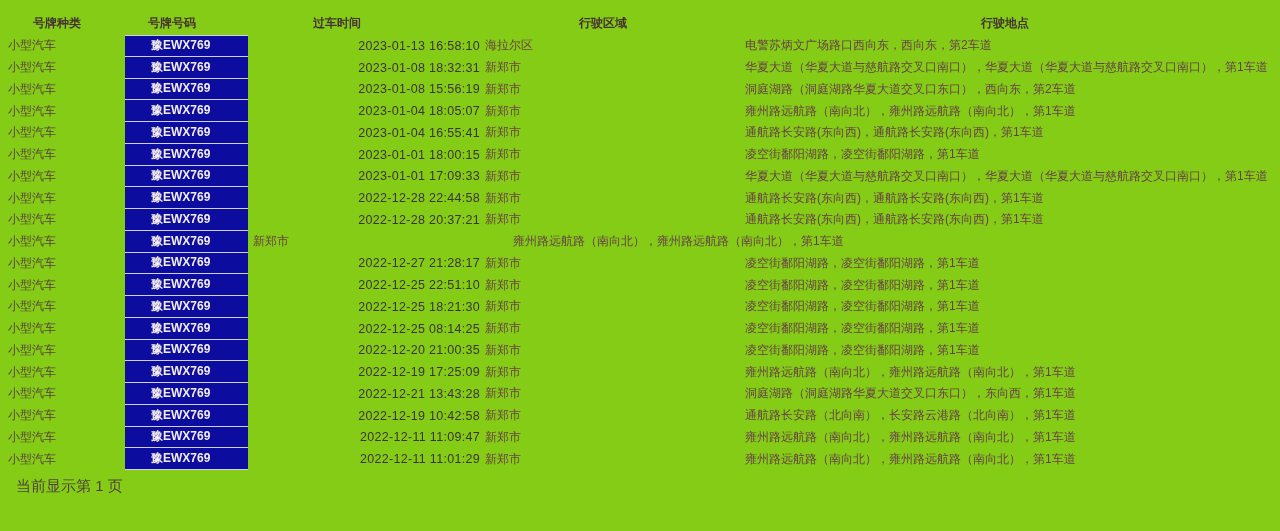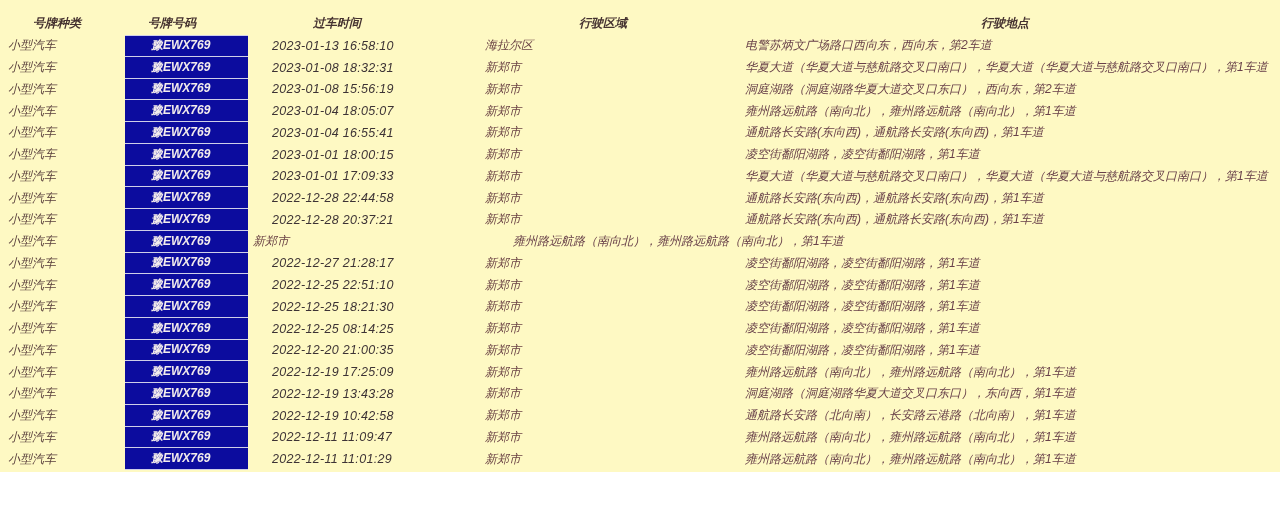--- a/index.html
+++ b/index.html
@@ -1,23 +1,22 @@
 <!DOCTYPE html>
 <html><head>
 <meta charset="utf-8">
 <style>
   html, body { margin: 0; padding: 0; }
   .screen {
     position: relative;
     width: 1280px;
-    height: 472px;
-    background: #fef9c3;
+    height: 531px;
+    background: #84cc16;
     font-family: "Liberation Sans", "DejaVu Sans", sans-serif;
     overflow: hidden;
-    font-style: italic;
   }
   .thead span {
     position: absolute;
     top: 15px;
     transform: translateX(-50%);
     font-size: 12px;
     font-weight: bold;
     color: #453230;
     white-space: nowrap;
   }
@@ -51,20 +50,21 @@
     padding-left: 26px;
     font-weight: bold;
   }
   .row:first-child .c-plate { border-top: 1px solid #cfcfe8; }
   .c-time {
     flex: 0 0 232px;
     padding-left: 24px;
     color: #3d3335;
     font-size: 12.5px;
     letter-spacing: 0.3px;
+    text-align: right;
   }
   .c-area {
     flex: 0 0 260px;
     padding-left: 5px;
     color: #6b4345;
   }
   .c-loc {
     flex: 1 1 auto;
     padding-left: 5px;
     color: #684049;
@@ -215,21 +215,21 @@
     <span class="cell c-type">小型汽车</span>
     <span class="cell c-plate">豫EWX769</span>
     <span class="cell c-time">2022-12-19 17:25:09</span>
     <span class="cell c-area">新郑市</span>
     <span class="cell c-loc">雍州路远航路（南向北），雍州路远航路（南向北），第1车道</span>
   </div>
 
   <div class="row">
     <span class="cell c-type">小型汽车</span>
     <span class="cell c-plate">豫EWX769</span>
-    <span class="cell c-time">2022-12-19 13:43:28</span>
+    <span class="cell c-time">2022-12-21 13:43:28</span>
     <span class="cell c-area">新郑市</span>
     <span class="cell c-loc">洞庭湖路（洞庭湖路华夏大道交叉口东口），东向西，第1车道</span>
   </div>
 
   <div class="row">
     <span class="cell c-type">小型汽车</span>
     <span class="cell c-plate">豫EWX769</span>
     <span class="cell c-time">2022-12-19 10:42:58</span>
     <span class="cell c-area">新郑市</span>
     <span class="cell c-loc">通航路长安路（北向南），长安路云港路（北向南），第1车道</span>

